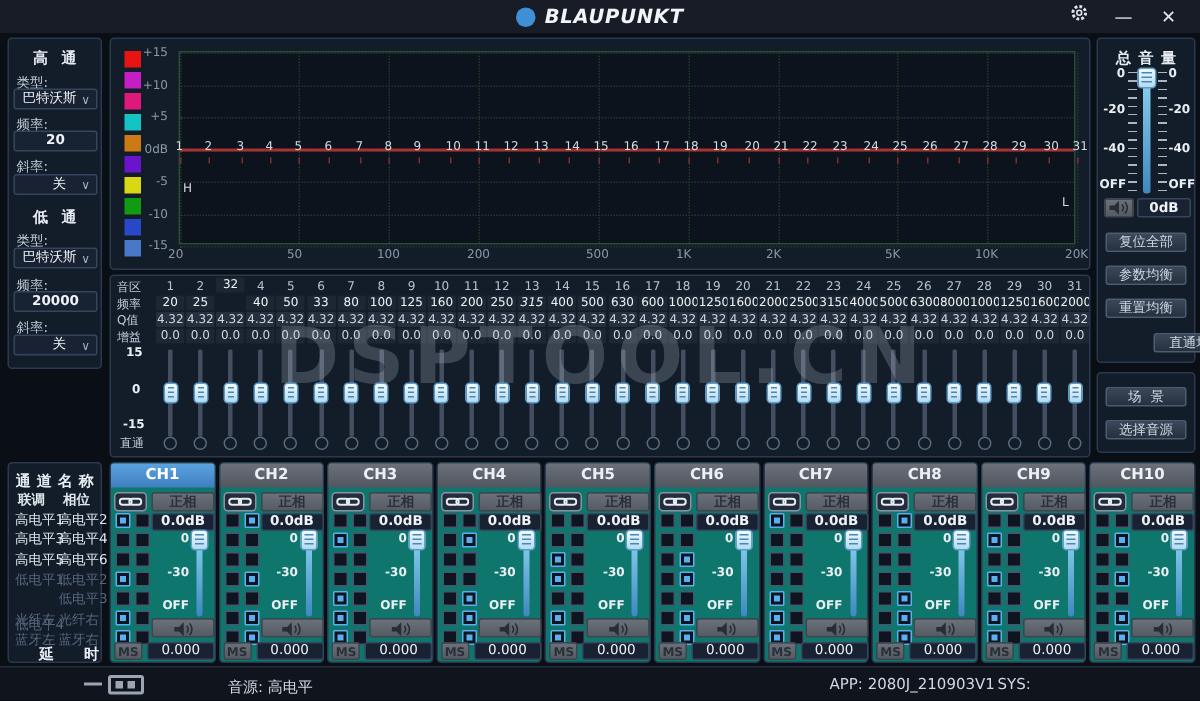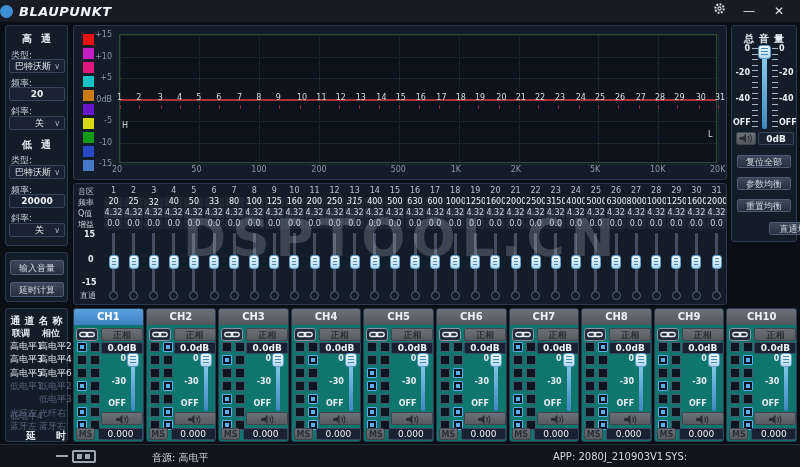--- a/index.html
+++ b/index.html
@@ -1,19 +1,19 @@
 <!DOCTYPE html>
 <html><head>
 <meta charset="utf-8">
 <style>
   html,body{margin:0;padding:0;background:#0a0e15;}
   *{box-sizing:border-box;font-family:"DejaVu Sans",sans-serif;}
   .app{position:relative;width:800px;height:467px;background:#0a0e15;overflow:hidden;}
   .titlebar{position:absolute;left:0;top:0;width:800px;height:22px;background:#171c26;}
-  .logo{position:absolute;left:0;right:0;top:0;height:22px;display:flex;align-items:center;gap:6px;}
+  .logo{position:absolute;left:0;right:0;top:0;height:22px;display:flex;align-items:center;justify-content:center;gap:6px;}
   .logo-dot{width:13px;height:13px;border-radius:50%;background:#3f8fd6;}
   .brand{color:#f2f5f8;font-weight:bold;font-style:italic;font-size:13px;letter-spacing:.5px;}
   .winbtn{position:absolute;top:2px;color:#dfe5ec;font-size:12px;width:18px;height:18px;text-align:center;line-height:18px;}
   .panel{position:absolute;background:#131c29;border:1px solid #2a3950;border-radius:3px;}
   .lbl{position:absolute;color:#c2ccd8;font-size:9px;white-space:nowrap;}
   .ttl{position:absolute;left:0;right:0;text-align:center;color:#e6ecf3;font-size:10px;font-weight:bold;letter-spacing:9px;text-indent:9px;white-space:nowrap;}
   .field{position:absolute;background:#182232;border:1px solid #34455c;color:#eef3f8;font-size:9px;text-align:center;border-radius:2px;overflow:hidden;}
   .dd{position:absolute;background:#182232;border:1px solid #34455c;color:#eef3f8;font-size:9px;border-radius:2px;padding-left:5px;}
   .dd .arr{position:absolute;right:4px;top:0;color:#9fb2c8;font-size:8px;}
   .btn{position:absolute;background:linear-gradient(#3b4759,#27303f);border:1px solid #4c5c72;border-radius:2px;color:#cfd8e2;font-size:9px;text-align:center;white-space:nowrap;}
@@ -81,24 +81,20 @@
     <div class="dd" style="left:3px;top:90px;width:56px;height:14px;line-height:13px;text-align:center;"><span>关</span><span class="arr" style="line-height:14px;">∨</span></div>
     <div class="ttl" style="top:112px;">低通</div>
     <span class="lbl" style="left:5px;top:128px;">类型:</span>
     <div class="dd" style="left:3px;top:139px;width:56px;height:14px;line-height:13px;"><span>巴特沃斯</span><span class="arr" style="line-height:14px;">∨</span></div>
     <span class="lbl" style="left:5px;top:158px;">频率:</span>
     <div class="field" style="left:3px;top:168px;width:56px;height:14px;line-height:13px;font-weight:bold;">20000</div>
     <span class="lbl" style="left:5px;top:186px;">斜率:</span>
     <div class="dd" style="left:3px;top:197px;width:56px;height:14px;line-height:13px;text-align:center;"><span>关</span><span class="arr" style="line-height:14px;">∨</span></div>
   </div>
 
-  <div class="panel" style="left:5px;top:252px;width:63px;height:50px;">
-    <div class="btn" style="left:4px;top:7px;width:54px;height:15px;line-height:14px;">输入音量</div>
-    <div class="btn" style="left:4px;top:29px;width:54px;height:15px;line-height:14px;">延时计算</div>
-  </div>
 
   <div class="panel" style="left:5px;top:308px;width:63px;height:134px;">
     <div class="ttl" style="top:5px;letter-spacing:4px;text-indent:4px;">通道名称</div>
     <span class="lbl" style="left:6px;top:18px;font-weight:bold;color:#dfe6ee;">联调</span>
     <span class="lbl" style="left:36px;top:18px;font-weight:bold;color:#dfe6ee;">相位</span>
     <div id="sourceRows">
         <span class="lbl" style="color: rgb(223, 230, 238); position: absolute; left: 4px; top: 31px;">高电平1</span>
         <span class="lbl" style="color: rgb(223, 230, 238); position: absolute; left: 33px; top: 31px;">高电平2</span>
         <span class="lbl" style="color: rgb(223, 230, 238); position: absolute; left: 4px; top: 44.3px;">高电平3</span>
         <span class="lbl" style="color: rgb(223, 230, 238); position: absolute; left: 33px; top: 44.3px;">高电平4</span>
@@ -254,21 +250,21 @@
         <div class="knobV" style="position: absolute; left: 34.5px; top: 71px; width: 10px; height: 14px;"></div>
         <div class="byp" style="position: absolute; left: 35px; top: 107px; width: 9px; height: 9px;"></div>
         <span class="zn" style="position: absolute; left: 50.1px; top: 2px; width: 19px; height: 10px;">2</span>
         <div class="cell cf" style="position: absolute; left: 50.1px; top: 13px; width: 19px; height: 10px;">25</div>
         <div class="cell cq" style="position: absolute; left: 50.1px; top: 24px; width: 19px; height: 10px;">4.32</div>
         <div class="cell cg" style="position: absolute; left: 50.1px; top: 35px; width: 19px; height: 10px;">0.0</div>
         <div class="trackB" style="position: absolute; left: 58.1px; top: 49px; width: 3px; height: 58px;"></div>
         <div class="knobV" style="position: absolute; left: 54.6px; top: 71px; width: 10px; height: 14px;"></div>
         <div class="byp" style="position: absolute; left: 55.1px; top: 107px; width: 9px; height: 9px;"></div>
         <span class="zn" style="position: absolute; left: 70.2px; top: 2px; width: 19px; height: 10px;">3</span>
-        <div class="cell cf" style="position: absolute; left: 70.2px; top: 1px; width: 19px; height: 10px; margin-top: 13px;">32</div>
+        <div class="cell cf" style="position: absolute; left: 70.2px; top: 1px; width: 19px; height: 10px;">32</div>
         <div class="cell cq" style="position: absolute; left: 70.2px; top: 24px; width: 19px; height: 10px;">4.32</div>
         <div class="cell cg" style="position: absolute; left: 70.2px; top: 35px; width: 19px; height: 10px;">0.0</div>
         <div class="trackB" style="position: absolute; left: 78.2px; top: 49px; width: 3px; height: 58px;"></div>
         <div class="knobV" style="position: absolute; left: 74.7px; top: 71px; width: 10px; height: 14px;"></div>
         <div class="byp" style="position: absolute; left: 75.2px; top: 107px; width: 9px; height: 9px;"></div>
         <span class="zn" style="position: absolute; left: 90.3px; top: 2px; width: 19px; height: 10px;">4</span>
         <div class="cell cf" style="position: absolute; left: 90.3px; top: 13px; width: 19px; height: 10px;">40</div>
         <div class="cell cq" style="position: absolute; left: 90.3px; top: 24px; width: 19px; height: 10px;">4.32</div>
         <div class="cell cg" style="position: absolute; left: 90.3px; top: 35px; width: 19px; height: 10px;">0.0</div>
         <div class="trackB" style="position: absolute; left: 98.3px; top: 49px; width: 3px; height: 58px;"></div>
@@ -491,20 +487,26 @@
     </div>
     <div class="field" style="left:26px;top:106px;width:36px;height:13px;line-height:12px;font-weight:bold;">0dB</div>
     <div id="masterButtons">
         <div class="btn" style="line-height: 12px; position: absolute; left: 5px; top: 129px; width: 54px; height: 13px;">复位全部</div>
         <div class="btn" style="line-height: 12px; position: absolute; left: 5px; top: 151px; width: 54px; height: 13px;">参数均衡</div>
         <div class="btn" style="line-height: 12px; position: absolute; left: 5px; top: 173px; width: 54px; height: 13px;">重置均衡</div>
         <div class="btn" style="line-height: 12px; position: absolute; left: 21px; top: 196px; width: 57px; height: 13px; margin-left: 16px;">直通均衡</div>
       </div>
   </div>
 
+  <div class="panel" style="left:731px;top:248px;width:66px;height:54px;">
+    <div id="sceneButtons">
+        <div class="btn" style="line-height: 12px; letter-spacing: 6px; text-indent: 6px; position: absolute; left: 5px; top: 9px; width: 54px; height: 13px;">场景</div>
+        <div class="btn" style="line-height: 12px; position: absolute; left: 5px; top: 31px; width: 54px; height: 13px;">选择音源</div>
+      </div>
+  </div>
 
   <div id="channels" style="position:absolute;left:73px;top:308px;width:724px;height:134px;display:grid;grid-template-columns:repeat(10,1fr);gap:2px;">
       <div class="strip">
         <div class="chhead on">CH1</div>
         <div class="linkbtn" style="position: absolute; left: 2px; top: 19px; width: 22px; height: 13px;">
           <svg width="16" height="9" viewBox="0 0 20 10">
             <rect x="1" y="2.5" width="10" height="5" rx="2.5" fill="none" stroke="#e8edf2" stroke-width="1.6"></rect>
             <rect x="9" y="2.5" width="10" height="5" rx="2.5" fill="none" stroke="#e8edf2" stroke-width="1.6"></rect>
           </svg>
         </div>

